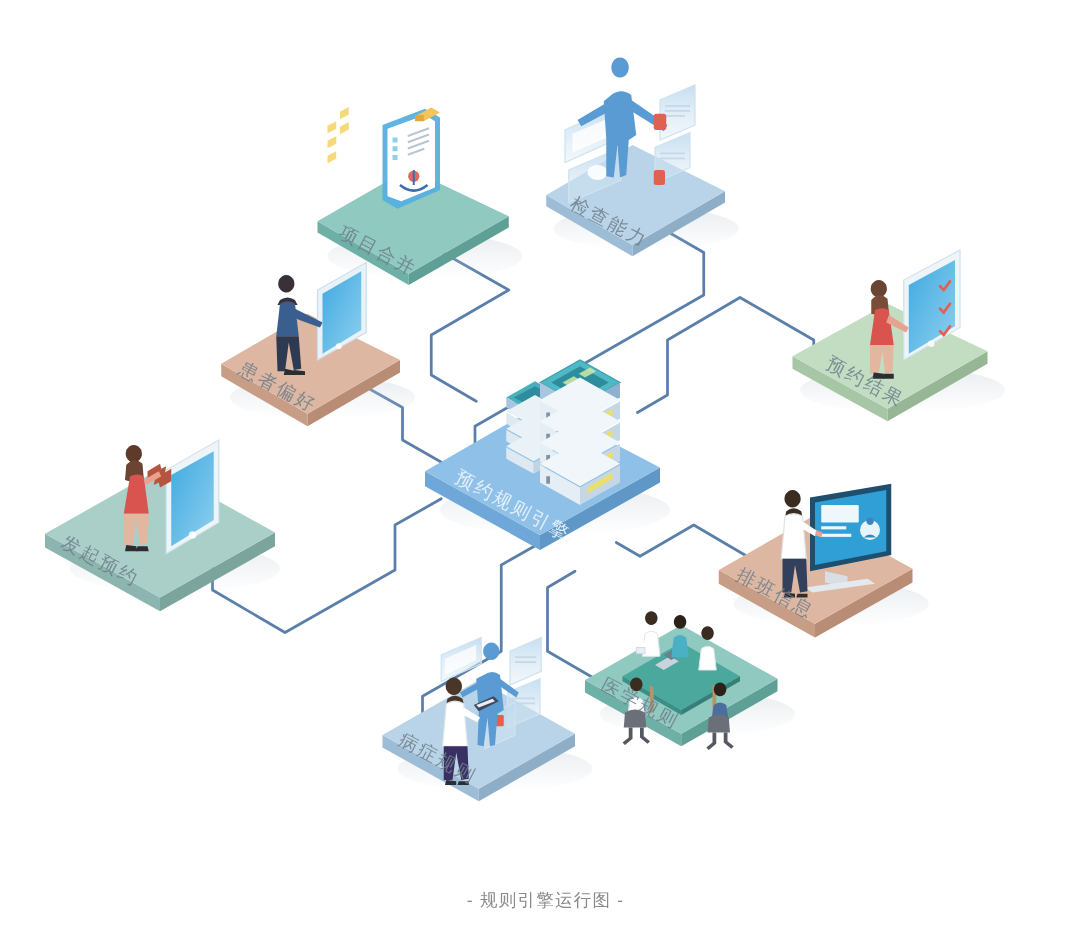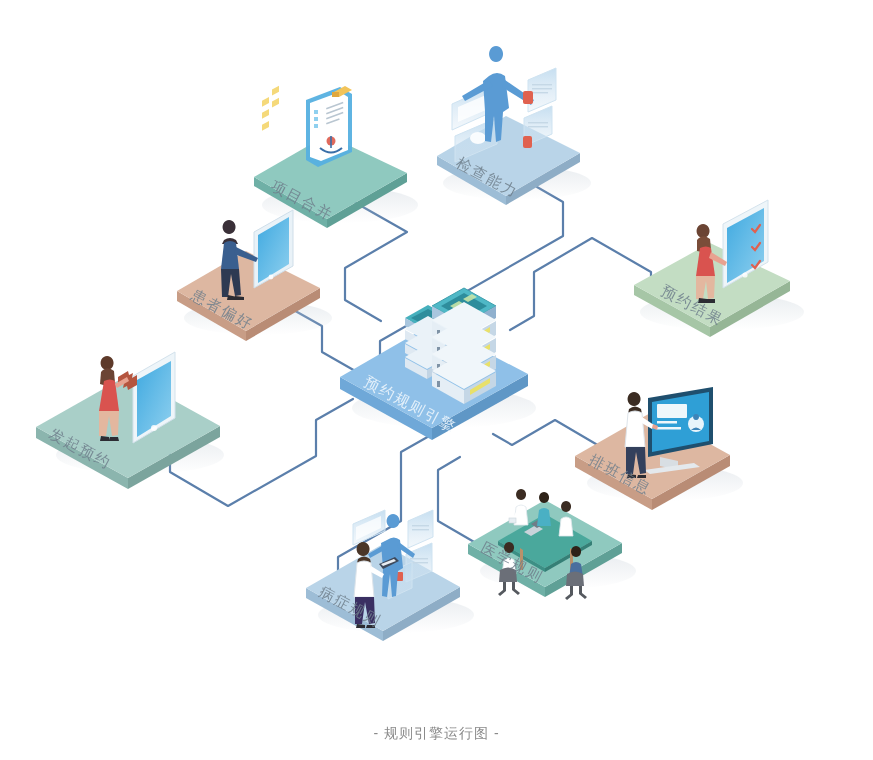--- a/index.html
+++ b/index.html
@@ -13,21 +13,20 @@
   }
   #stage{position:absolute;inset:0;width:873px;height:760px;}
   #stage svg{position:absolute;left:0;top:0;width:873px;height:760px;}
   .caption{
     position:absolute;left:0;right:0;top:712px;
     text-align:center;
     font-size:14px;
     color:#8a8a8a;
     letter-spacing:1px;
     font-family:"Liberation Sans","DejaVu Sans",sans-serif;
-    margin-top:13px;
   }
   .node-label{
     font-size:15px;
     fill:#6f7f8c;
     letter-spacing:2px;
     font-family:"Liberation Sans","DejaVu Sans",sans-serif;
     opacity:.85;
   }
   .hub-label{
     font-size:15px;

